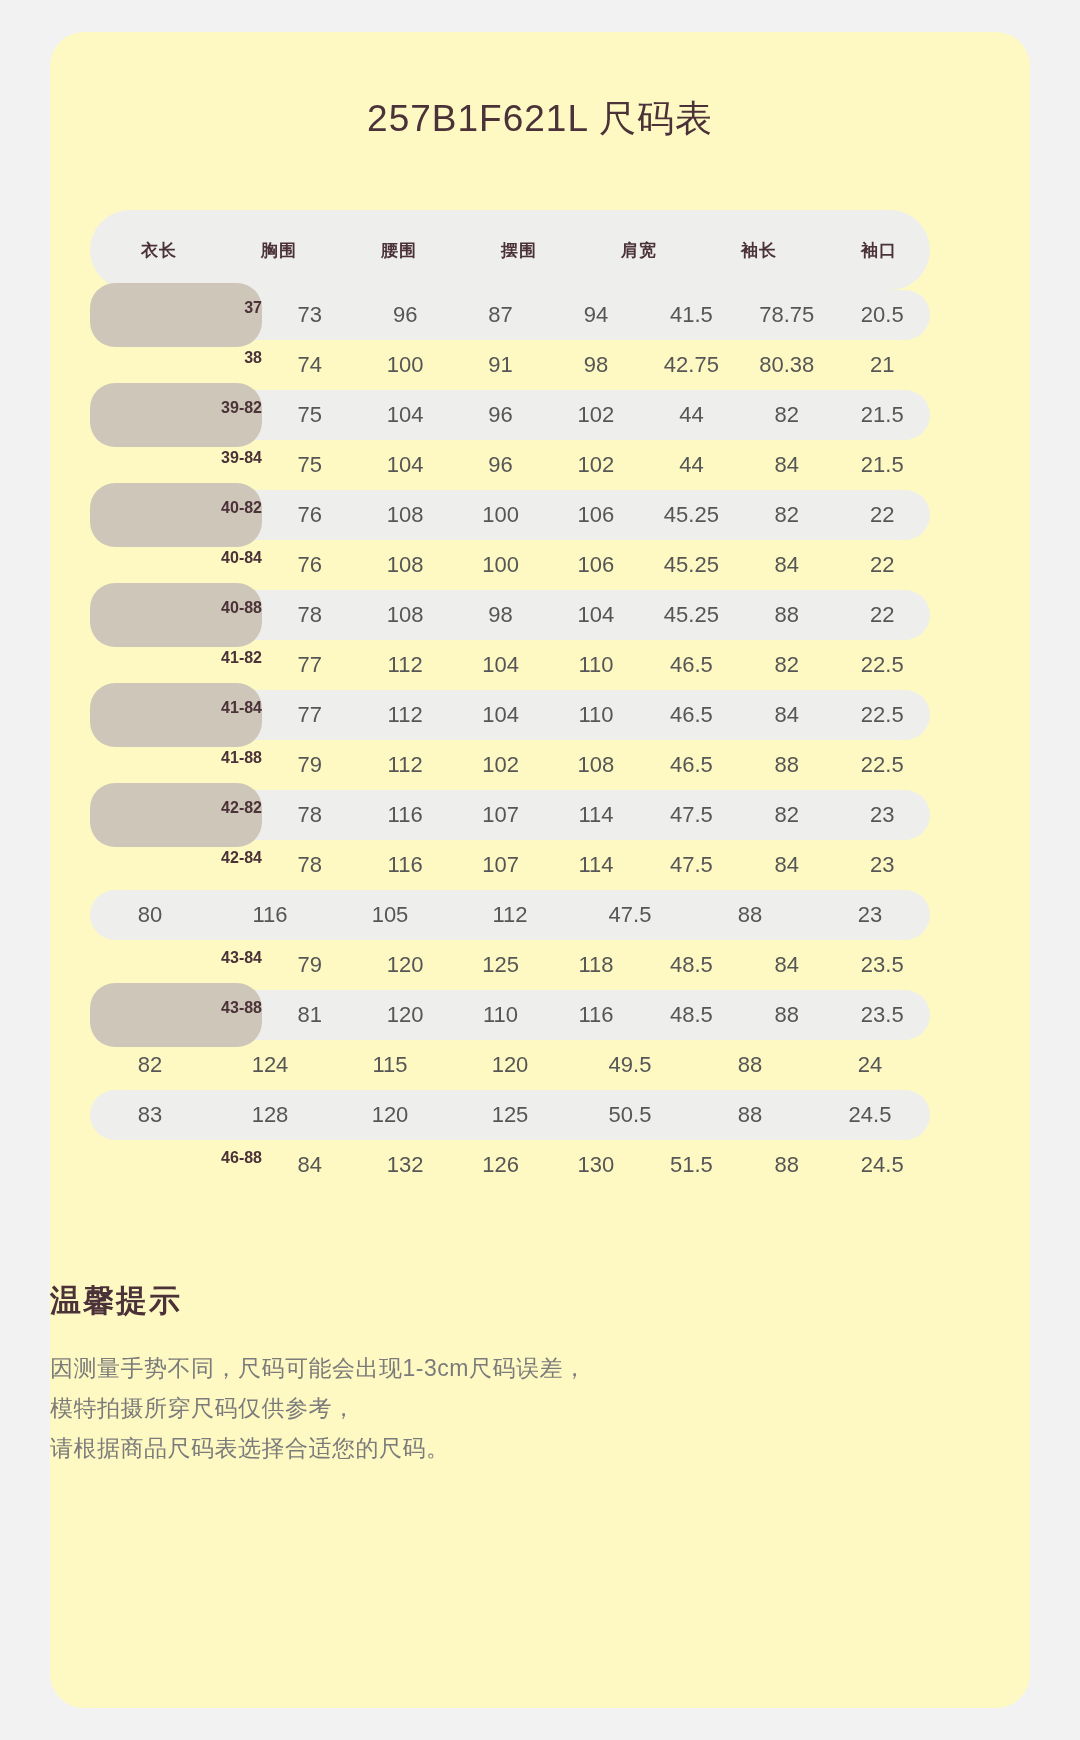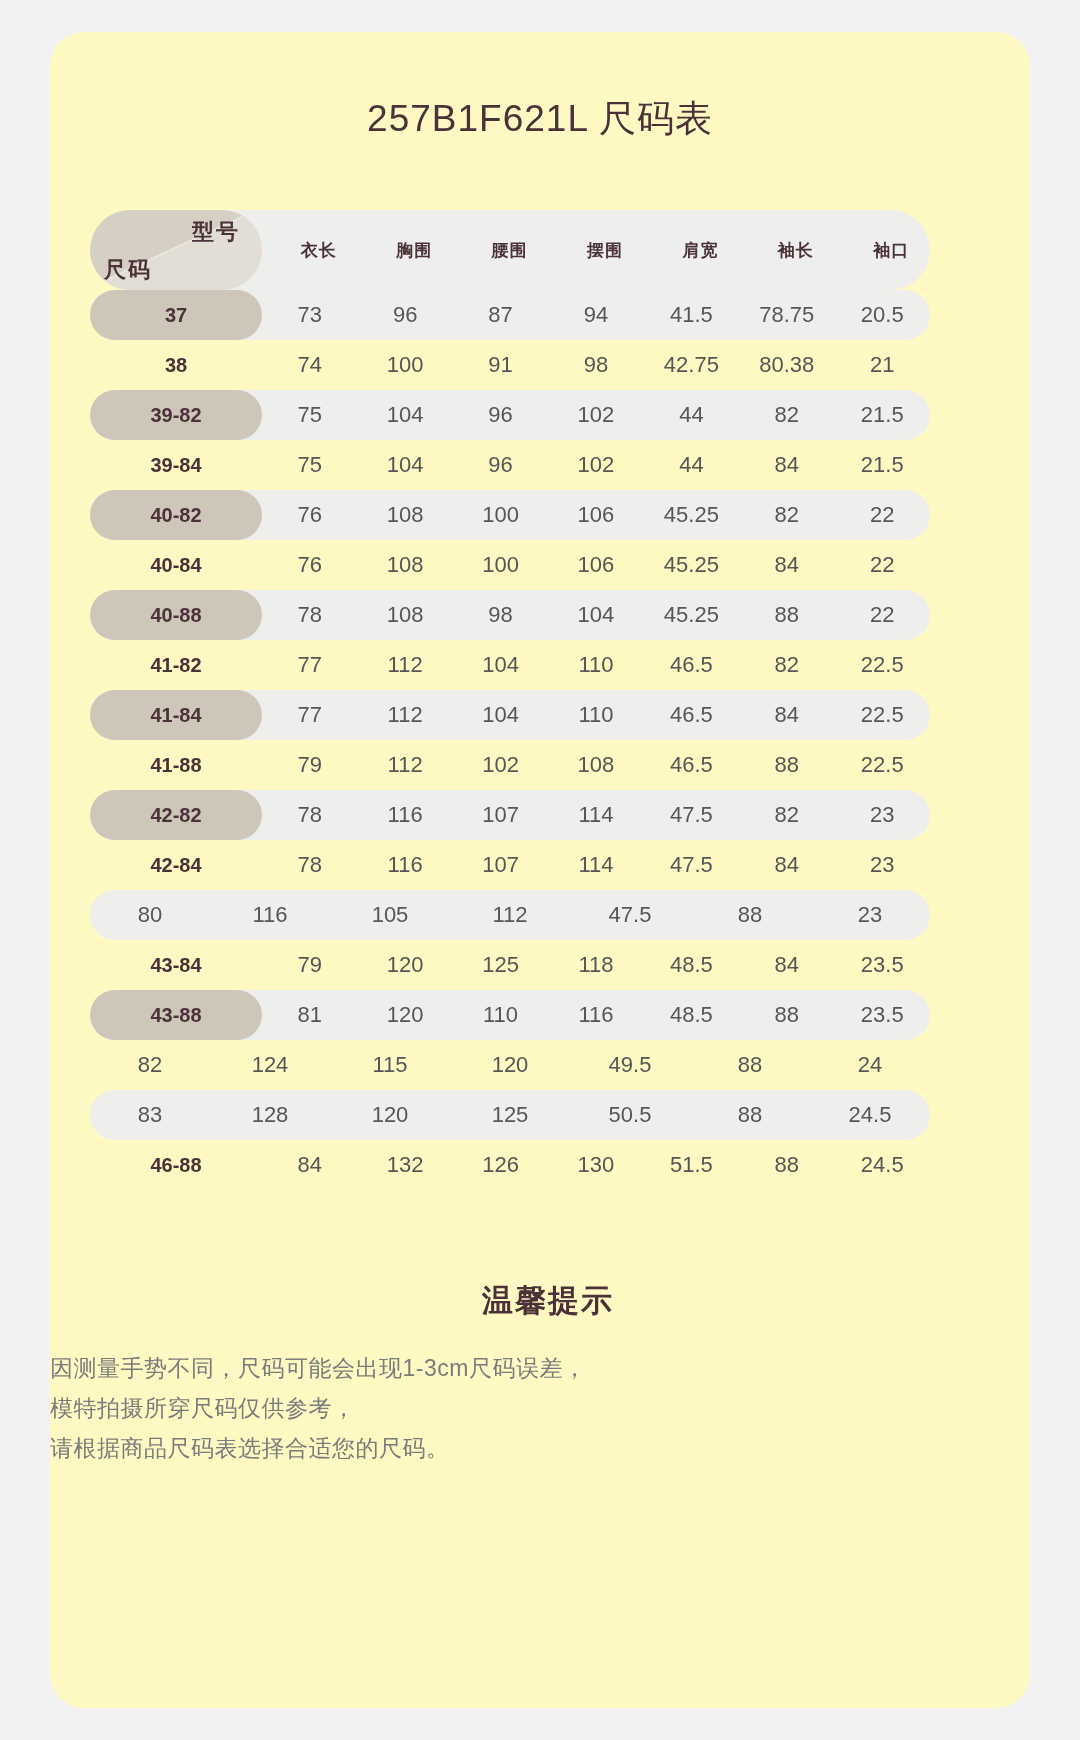--- a/index.html
+++ b/index.html
@@ -71,27 +71,27 @@
     position: relative;
     z-index: 2;
     text-align: center;
     font-size: 22px;
     color: #565656;
     font-weight: 400;
   }
   .c-size {
     width: 172px;
     flex: 0 0 172px;
-    font-size: 20px;
+    font-size: 16px;
     color: #4a3238;
     font-weight: 600;
     position: relative;
     z-index: 2;
-    text-align: center;
-    height: 50px;
+    text-align: right;
+    height: 64px;
     line-height: 50px;
   }
   .row.shaded .c-size {
     background: #cec6b9;
     border-radius: 25px;
   }
   .c-val {
     flex: 1 1 0;
   }
   
@@ -135,24 +135,23 @@
   }
   .row.head .cell {
     font-size: 17px;
     color: #4a3238;
     font-weight: 600;
     letter-spacing: 1px;
     margin-left: 18px;
   }
   .notes-title {
     position: absolute;
-    left: 8px;
+    left: 0;
     top: 1248px;
     width: 100%;
-    text-align: center;
     font-size: 31px;
     font-weight: 700;
     color: #4a3238;
     letter-spacing: 2px;
   }
   .notes {
     position: absolute;
     left: 0;
     top: 1316px;
     width: 100%;
@@ -169,25 +168,20 @@
 <body>
 
 <div class="card">
 
   <div class="title">257B1F621L 尺码表</div>
 
   <div class="table">
 
     <div class="row head">
       <div class="rowbg"></div>
-      <div class="headcell">
-        <div class="tri"></div>
-        <div class="hl-top">型号</div>
-        <div class="hl-bot">尺码</div>
-      </div>
       <div class="cell c-val">衣长</div>
       <div class="cell c-val">胸围</div>
       <div class="cell c-val">腰围</div>
       <div class="cell c-val">摆围</div>
       <div class="cell c-val">肩宽</div>
       <div class="cell c-val">袖长</div>
       <div class="cell c-val">袖口</div>
     </div>
 
     <div class="row shaded">

